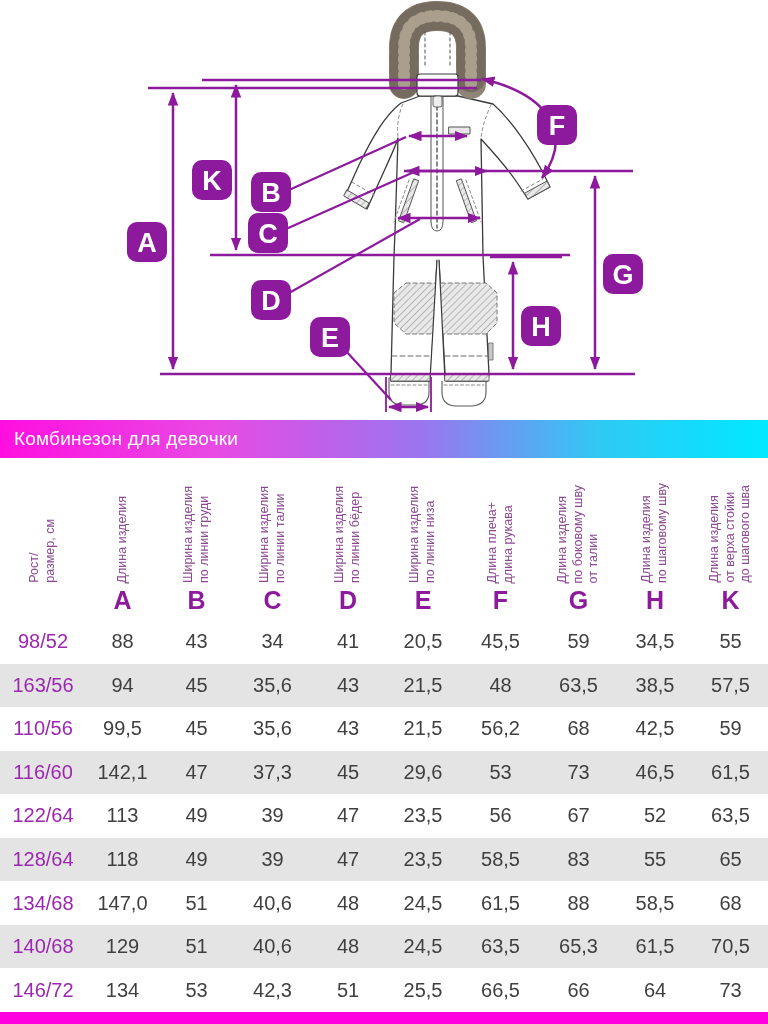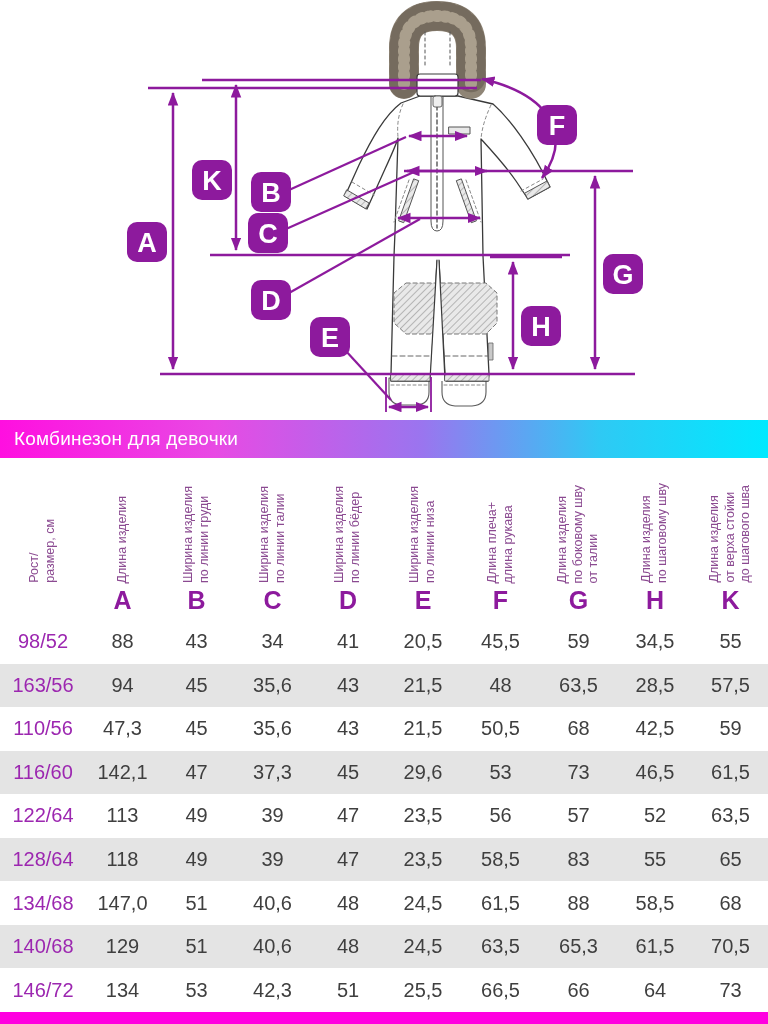--- a/index.html
+++ b/index.html
@@ -242,31 +242,31 @@
     </div>
     <div class="trow">
       <div class="size">163/56</div>
       <div class="val">94</div>
       <div class="val">45</div>
       <div class="val">35,6</div>
       <div class="val">43</div>
       <div class="val">21,5</div>
       <div class="val">48</div>
       <div class="val">63,5</div>
-      <div class="val">28,5</div>
+      <div class="val">38,5</div>
       <div class="val">57,5</div>
     </div>
     <div class="trow">
       <div class="size">110/56</div>
-      <div class="val">47,3</div>
+      <div class="val">99,5</div>
       <div class="val">45</div>
       <div class="val">35,6</div>
       <div class="val">43</div>
       <div class="val">21,5</div>
-      <div class="val">50,5</div>
+      <div class="val">56,2</div>
       <div class="val">68</div>
       <div class="val">42,5</div>
       <div class="val">59</div>
     </div>
     <div class="trow">
       <div class="size">116/60</div>
       <div class="val">142,1</div>
       <div class="val">47</div>
       <div class="val">37,3</div>
       <div class="val">45</div>
@@ -277,21 +277,21 @@
       <div class="val">61,5</div>
     </div>
     <div class="trow">
       <div class="size">122/64</div>
       <div class="val">113</div>
       <div class="val">49</div>
       <div class="val">39</div>
       <div class="val">47</div>
       <div class="val">23,5</div>
       <div class="val">56</div>
-      <div class="val">57</div>
+      <div class="val">67</div>
       <div class="val">52</div>
       <div class="val">63,5</div>
     </div>
     <div class="trow">
       <div class="size">128/64</div>
       <div class="val">118</div>
       <div class="val">49</div>
       <div class="val">39</div>
       <div class="val">47</div>
       <div class="val">23,5</div>

